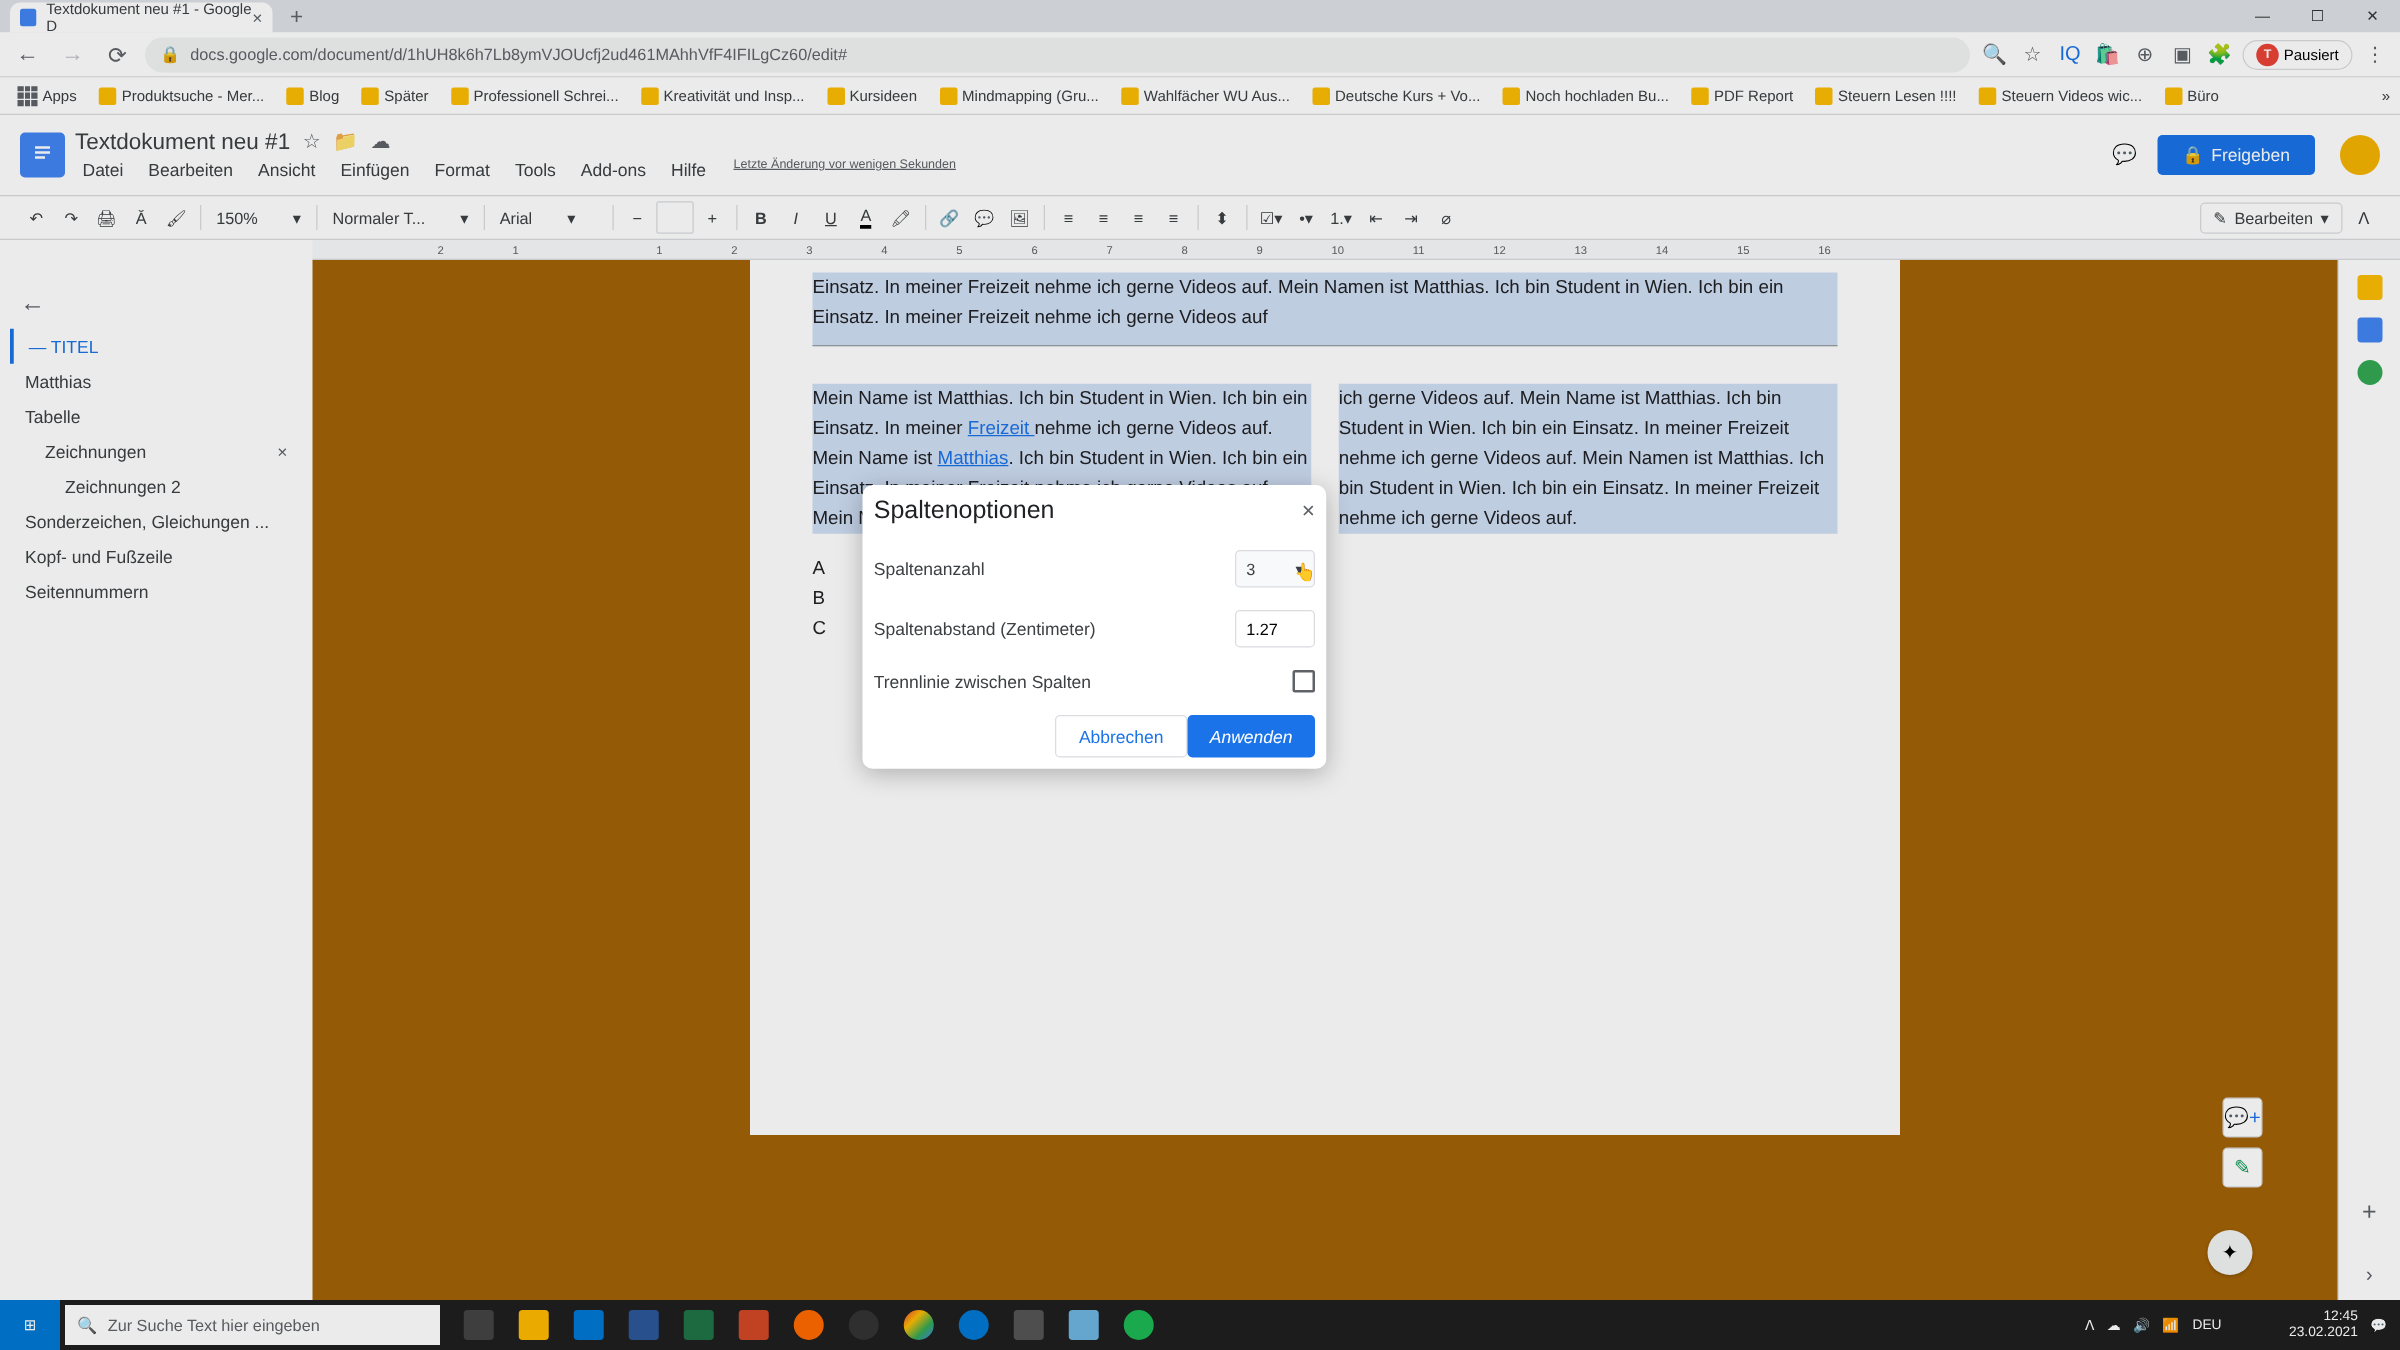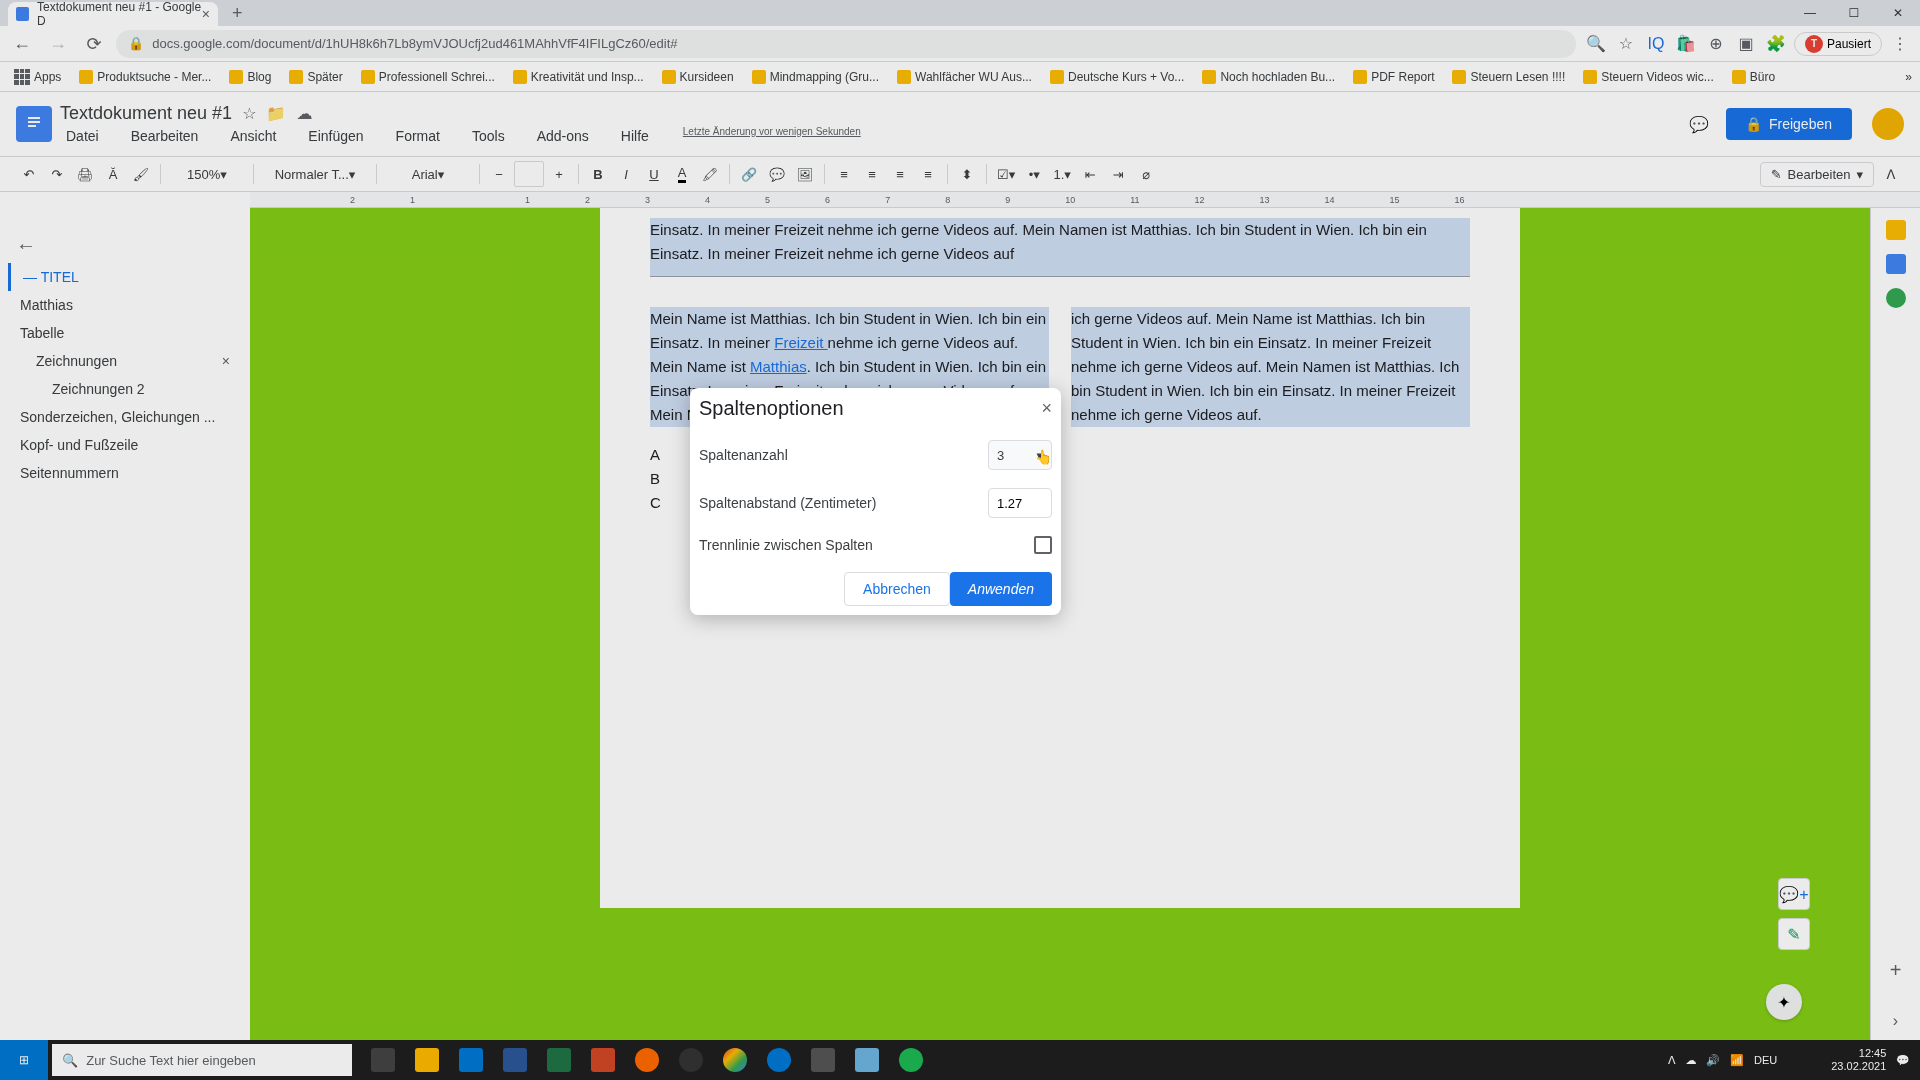--- a/index.html
+++ b/index.html
@@ -31,52 +31,52 @@
 .apps-icon { width: 16px; height: 16px; display: grid; grid-template-columns: 1fr 1fr 1fr; gap: 1px; }
 .apps-icon span { background: #5f6368; }
 
 
 .docs-header { height: 64px; display: flex; align-items: center; padding: 8px 16px; gap: 8px; }
 .docs-logo { width: 36px; height: 36px; background: #4285f4; border-radius: 4px; display: flex; align-items: center; justify-content: center; color: #fff; }
 .docs-title-area { flex: 1; }
 .docs-title-row { display: flex; align-items: center; gap: 10px; }
 .docs-title { font-size: 18px; color: #3c4043; }
 .title-icon { color: #5f6368; font-size: 16px; }
-.menu-bar { display: flex; gap: 20px; font-size: 14px; color: #3c4043; margin-top: 2px; }
+.menu-bar { display: flex; gap: 8px; font-size: 14px; color: #3c4043; margin-top: 2px; }
 .menu-item { padding: 2px 6px; }
 .last-edit { color: #5f6368; font-size: 10px; text-decoration: underline; margin-left: 8px; }
 .share-btn { background: #1a73e8; color: #fff; border: none; border-radius: 4px; padding: 8px 20px; font-size: 14px; display: flex; align-items: center; gap: 6px; }
 .avatar { width: 32px; height: 32px; background: #f4b400; border-radius: 50%; margin-left: 12px; }
 .comment-btn { width: 36px; height: 36px; display: flex; align-items: center; justify-content: center; color: #5f6368; }
 
 
 .toolbar { height: 36px; border-top: 1px solid #dadce0; border-bottom: 1px solid #dadce0; display: flex; align-items: center; padding: 0 16px; gap: 2px; font-size: 13px; color: #3c4043; }
 .tb-btn { min-width: 26px; height: 26px; display: flex; align-items: center; justify-content: center; border-radius: 2px; padding: 0 4px; }
 .tb-sep { width: 1px; height: 20px; background: #dadce0; margin: 0 4px; }
-.tb-select { padding: 0 6px; min-width: 80px; display: flex; align-items: center; justify-content: center; }
+.tb-select { padding: 0 6px; min-width: 80px; display: flex; align-items: center; justify-content: flex-start; gap: 28px; }
 .tb-right { margin-left: auto; display: flex; gap: 4px; align-items: center; }
 .edit-mode { border: 1px solid #dadce0; border-radius: 4px; padding: 4px 10px; display: flex; align-items: center; gap: 6px; }
 
 
 .ruler { height: 16px; background: #f8f9fa; border-bottom: 1px solid #dadce0; margin-left: 250px; font-size: 9px; color: #5f6368; display: flex; align-items: center; padding-left: 100px; gap: 55px; position: relative; overflow: hidden; }
 
 
 .main { display: flex; height: calc(100% - 208px - 40px); position: relative; }
 
 
 .outline { width: 250px; padding: 16px 8px; font-size: 14px; color: #3c4043; }
 .outline-back { color: #5f6368; padding: 8px; font-size: 20px; }
 .outline-item { padding: 6px 12px; display: flex; align-items: center; justify-content: space-between; }
 .outline-item.active { color: #1a73e8; font-weight: 500; border-left: 3px solid #1a73e8; }
 .outline-item.indent1 { padding-left: 28px; }
 .outline-item.indent2 { padding-left: 44px; }
 .outline-close { color: #5f6368; font-size: 14px; }
 
 
-.doc-area { flex: 1; background: #84cc16; padding: 0 40px; overflow: hidden; position: relative; }
+.doc-area { flex: 1; background: #a16207; padding: 0 40px; overflow: hidden; position: relative; }
 .page { background: #fff; margin: 0 auto; width: 920px; min-height: 700px; padding: 10px 50px 40px 50px; font-size: 15px; line-height: 1.6; color: #202124; }
 .top-text { padding-bottom: 10px; border-bottom: 1px solid #9aa0a6; margin-bottom: 30px; background: #d0dff5; }
 .columns { display: flex; gap: 22px; }
 .col { flex: 1; background: #d0dff5; }
 .col a { color: #1a73e8; text-decoration: underline; }
 .list-after { margin-top: 16px; }
 
 
 .right-sidebar { width: 50px; background: #fff; border-left: 1px solid #dadce0; display: flex; flex-direction: column; align-items: center; padding-top: 12px; gap: 14px; }
 .rs-icon { width: 20px; height: 20px; border-radius: 3px; }

